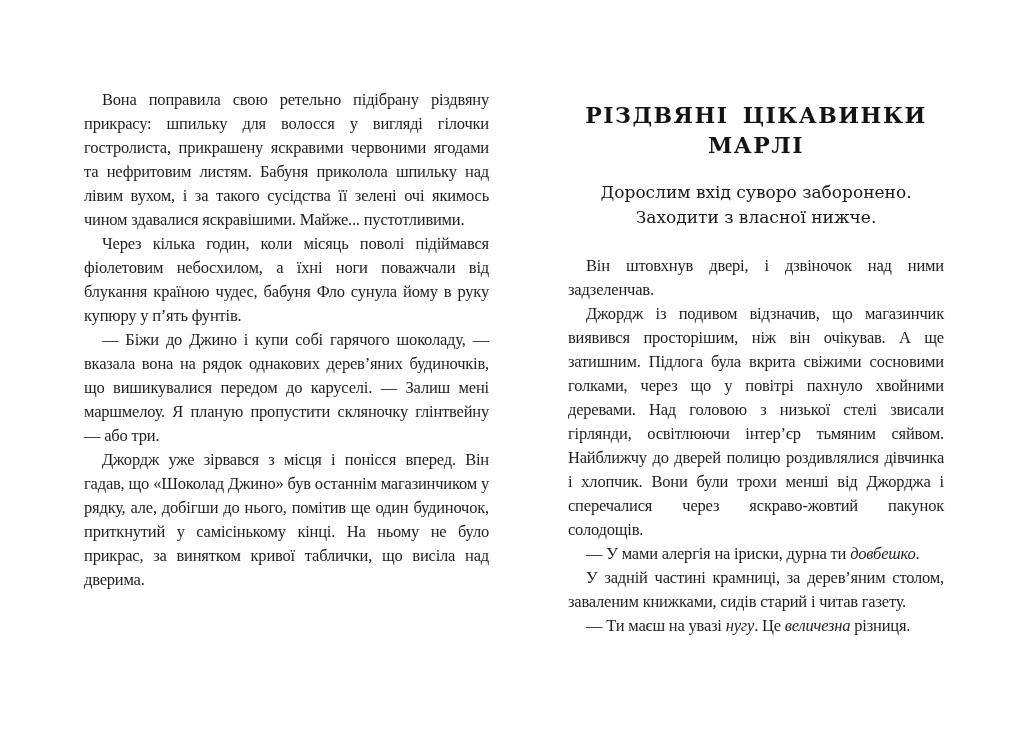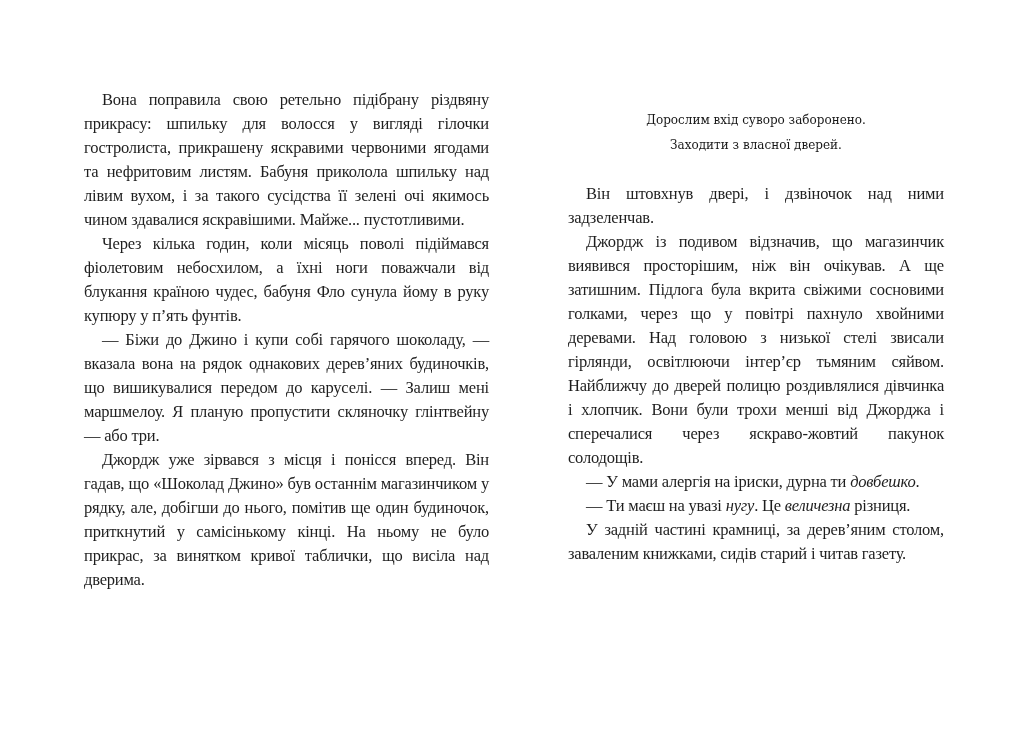--- a/index.html
+++ b/index.html
@@ -39,21 +39,21 @@
     line-height:30px;
     letter-spacing:1.5px;
     word-spacing:5px;
     color:#141414;
   }
   .intro{margin-top:28px;}
   .sign{
     margin-top:20px;
     text-align:center;
     font-family:"DejaVu Serif",serif;
-    font-size:12px;
+    font-size:17px;
     line-height:25px;
     color:#181818;
   }
   .body-start{margin-top:24px;}
   .pagenum{
     position:absolute;
     top:656px;
     width:512px;
     text-align:center;
     font-size:16px;
@@ -71,27 +71,28 @@
 <div class="canvas">
 
   <section class="page page-left" lang="uk">
     <p class="para">Вона поправила свою ретельно підібрану різдвяну прикрасу: шпильку для волосся у вигляді гілочки гостролиста, прикрашену яскравими червоними ягодами та нефритовим листям. Бабуня приколола шпильку над лівим вухом, і за такого сусідства її зелені очі якимось чином здавалися яскравішими. Майже... пустотливими.</p>
     <p class="para">Через кілька годин, коли місяць поволі підіймався фіолетовим небосхилом, а їхні ноги поважчали від блукання країною чудес, бабуня Фло сунула йому в руку купюру у п’ять фунтів.</p>
     <p class="para">— Біжи до Джино і купи собі гарячого шоколаду, — вказала вона на рядок однакових дерев’яних будиночків, що вишикувалися передом до каруселі. — Залиш мені маршмелоу. Я планую пропустити скляночку глінтвейну — або три.</p>
     <p class="para">Джордж уже зірвався з місця і понісся вперед. Він гадав, що «Шоколад Джино» був останнім магазинчиком у рядку, але, добігши до нього, помітив ще один будиночок, приткнутий у самісінькому кінці. На ньому не було прикрас, за винятком кривої таблички, що висіла над дверима.</p>
   </section>
 
   <section class="page page-right" lang="uk">
+    <h1 class="chapter-title">РІЗДВЯНІ ЦІКАВИНКИ МАРЛІ</h1>
     <div class="sign">
       <div class="sign-line">Дорослим вхід суворо заборонено.</div>
-      <div class="sign-line">Заходити з власної дверей.</div>
+      <div class="sign-line">Заходити з власної нижче.</div>
     </div>
     <p class="para body-start">Він штовхнув двері, і дзвіночок над ними задзеленчав.</p>
     <p class="para">Джордж із подивом відзначив, що магазинчик виявився просторішим, ніж він очікував. А ще затишним. Підлога була вкрита свіжими сосновими голками, через що у повітрі пахнуло хвойними деревами. Над головою з низької стелі звисали гірлянди, освітлюючи інтер’єр тьмяним сяйвом. Найближчу до дверей полицю роздивлялися дівчинка і хлопчик. Вони були трохи менші від Джорджа і сперечалися через яскраво-жовтий пакунок солодощів.</p>
     <p class="para"><span>— У мами алергія на іриски, дурна ти </span><em>довбешко</em><span>.</span></p>
+    <p class="para">У задній частині крамниці, за дерев’яним столом, заваленим книжками, сидів старий і читав газету.</p>
     <p class="para"><span>— Ти маєш на увазі </span><em>нугу</em><span>. Це </span><em>величезна</em><span> різниця.</span></p>
-    <p class="para">У задній частині крамниці, за дерев’яним столом, заваленим книжками, сидів старий і читав газету.</p>
   </section>
 
   <div class="pagenum pagenum-left">12</div>
   <div class="pagenum pagenum-right">13</div>
 
 </div>
 
 </body></html>

